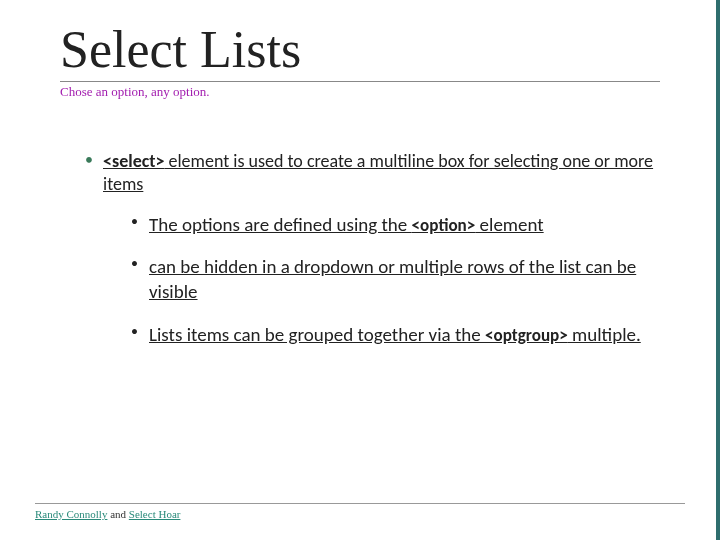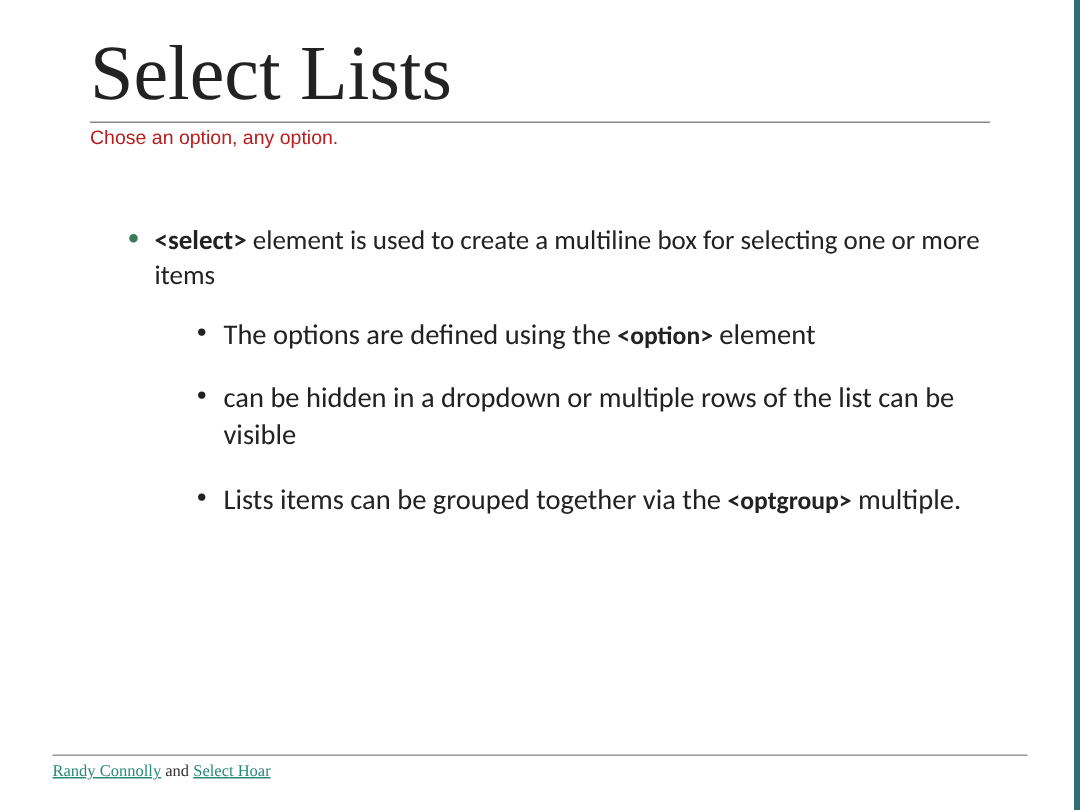--- a/index.html
+++ b/index.html
@@ -17,36 +17,37 @@
   .title {
     font-family: Georgia, "Times New Roman", serif;
     font-size: 52px;
     font-weight: 400;
     color: #222;
     border-bottom: 1px solid #888;
     padding-bottom: 2px;
     margin-bottom: 2px;
   }
   .subtitle {
-    font-family: Liberation Sans, sans-serif;
+    font-family: Liberation Serif, serif;
     font-size: 13px;
-    color: #b91c1c;
+    color: #a21caf;
     margin-bottom: 50px;
   }
   .main-list {
     list-style: none;
     padding-left: 25px;
   }
   .main-list > li {
     position: relative;
     font-size: 18px;
     line-height: 1.3;
     color: #222;
     margin-bottom: 8px;
     padding-left: 18px;
+    text-decoration: underline;
   }
   .main-list > li::before {
     content: "•";
     position: absolute;
     left: 0;
     top: 0;
     color: #3a7a5a;
     font-size: 16px;
   }
   .sub-list {

